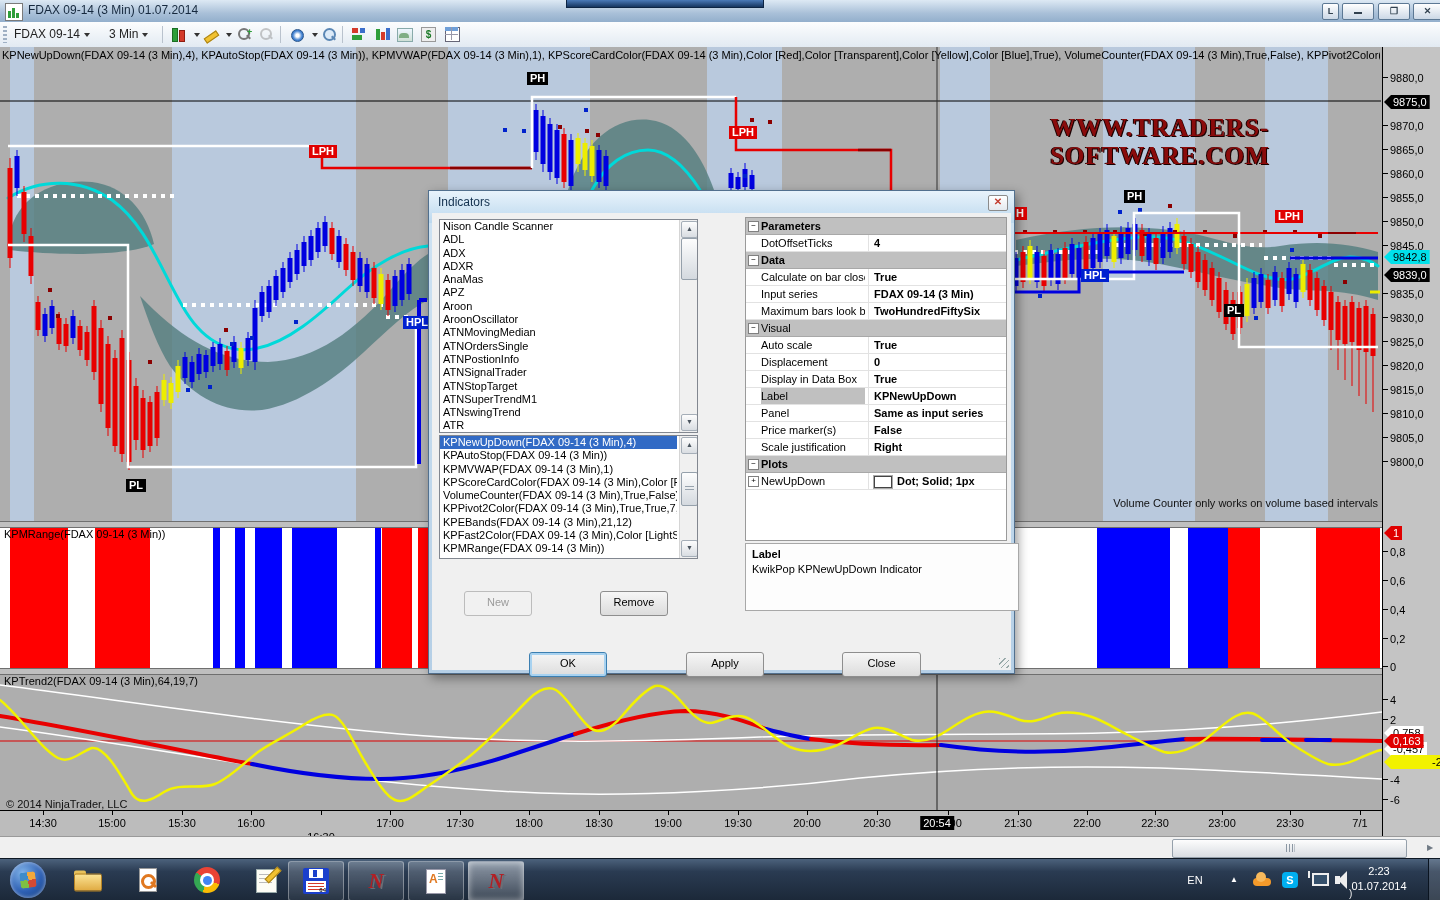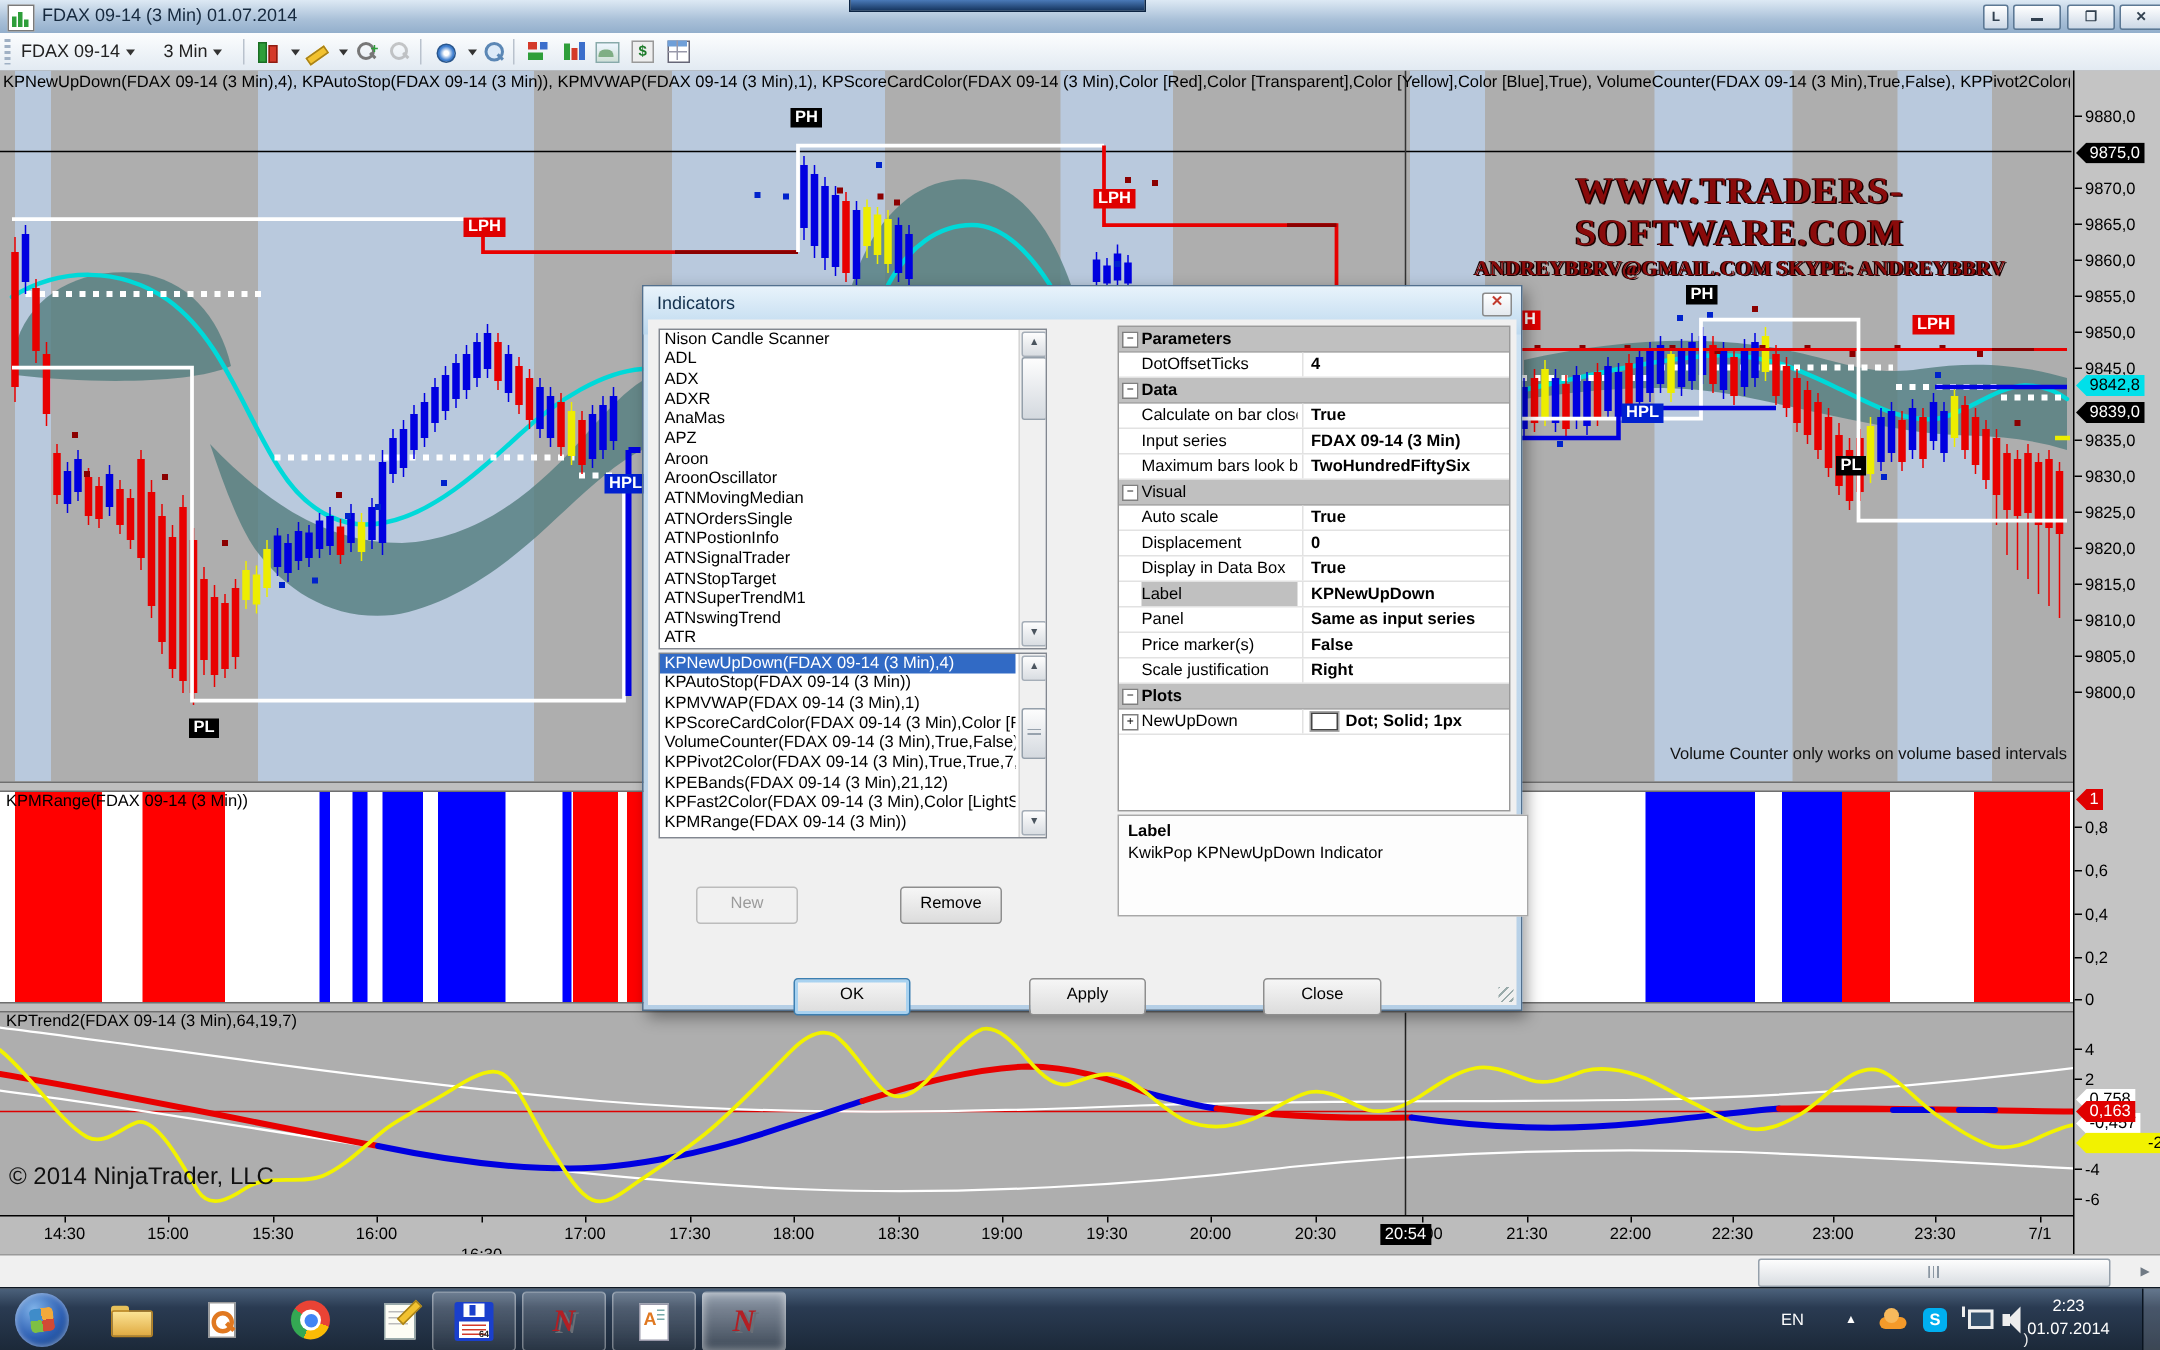--- a/index.html
+++ b/index.html
@@ -38,21 +38,21 @@
     font-family:"Liberation Serif",serif;color:#8a0b0b;
     text-shadow:1px 1px 0 #1a0000,-1px 0 0 #1a0000;}
   .wm1{font-size:25px;font-weight:bold;letter-spacing:1px;}
   .wm2{font-size:14px;font-weight:bold;margin-top:2px;}
   .vol-note{position:absolute;left:1000px;top:497px;width:378px;text-align:right;font-size:11px;color:#111;z-index:3;}
   .splitter{position:absolute;left:0;width:1382px;background:#bfbfbf;border-top:1px solid #6f6f6f;border-bottom:1px solid #6f6f6f;z-index:2;}
   #range-panel{position:absolute;left:0;top:526px;width:1382px;height:142px;background:#fff;overflow:hidden;}
   .rbar{position:absolute;top:0;height:142px;}
   .panel-label{position:absolute;left:4px;top:2px;font-size:11px;color:#000;z-index:2;white-space:nowrap;}
   #trend-panel{position:absolute;left:0;top:673px;width:1382px;height:137px;background:#aeaeae;overflow:hidden;}
-  .copyright{position:absolute;left:6px;bottom:16px;font-size:16px;color:#111;z-index:2;}
+  .copyright{position:absolute;left:6px;bottom:0;font-size:11px;color:#111;z-index:2;}
   
   #price-axis{position:absolute;left:1382px;top:47px;width:58px;height:789px;background:#c4c4c4;
     border-left:1px solid #000;z-index:4;}
   .ax-tick{position:absolute;left:0;height:12px;font-size:11px;color:#000;white-space:nowrap;}
   .ax-tick i{position:absolute;left:0;top:5px;width:5px;height:1px;background:#000;}
   .ax-tick span{position:absolute;left:7px;top:0;}
   .ax-badge{position:absolute;left:1px;height:14px;line-height:14px;font-size:11px;
     padding:0 3px 0 9px;clip-path:polygon(0 50%,7px 0,100% 0,100% 100%,7px 100%);white-space:nowrap;z-index:5;}
   #time-axis{position:absolute;left:0;top:810px;width:1382px;height:26px;background:#bcbcbc;
     border-top:1px solid #000;z-index:3;}
@@ -546,21 +546,20 @@
       <div class="chip" style="left: 1124px; top: 190px; background: rgb(0, 0, 0); color: rgb(255, 255, 255);">PH</div>
       <div class="chip" style="left: 1275px; top: 210px; background: rgb(224, 0, 0); color: rgb(255, 255, 255);">LPH</div>
       <div class="chip" style="left: 403px; top: 316px; background: rgb(0, 32, 208); color: rgb(255, 255, 255);">HPL</div>
       <div class="chip" style="left: 1081px; top: 269px; background: rgb(0, 32, 208); color: rgb(255, 255, 255);">HPL</div>
       <div class="chip" style="left: 126px; top: 479px; background: rgb(0, 0, 0); color: rgb(255, 255, 255);">PL</div>
       <div class="chip" style="left: 1224px; top: 304px; background: rgb(0, 0, 0); color: rgb(255, 255, 255);">PL</div>
       <div class="chip" style="left: 1013px; top: 207px; background: rgb(224, 0, 0); color: rgb(255, 255, 255);">H</div>
     </div>
   <div class="watermark">
     <div class="wm1">WWW.TRADERS-SOFTWARE.COM</div>
-    <div class="wm2">ANDREYBBRV@GMAIL.COM   SKYPE: ANDREYBBRV</div>
   </div>
   <div class="vol-note">Volume Counter only works on volume based intervals</div>
 
   <div class="splitter" style="top:521px;height:5px;"></div>
 
   <div id="range-panel">
     <div class="panel-label">KPMRange(FDAX 09-14 (3 Min))</div>
     <div id="range-bars">
         <div class="rbar" style="left: 10px; width: 58px; background: rgb(255, 0, 0);"></div>
         <div class="rbar" style="left: 95px; width: 55px; background: rgb(255, 0, 0);"></div>

